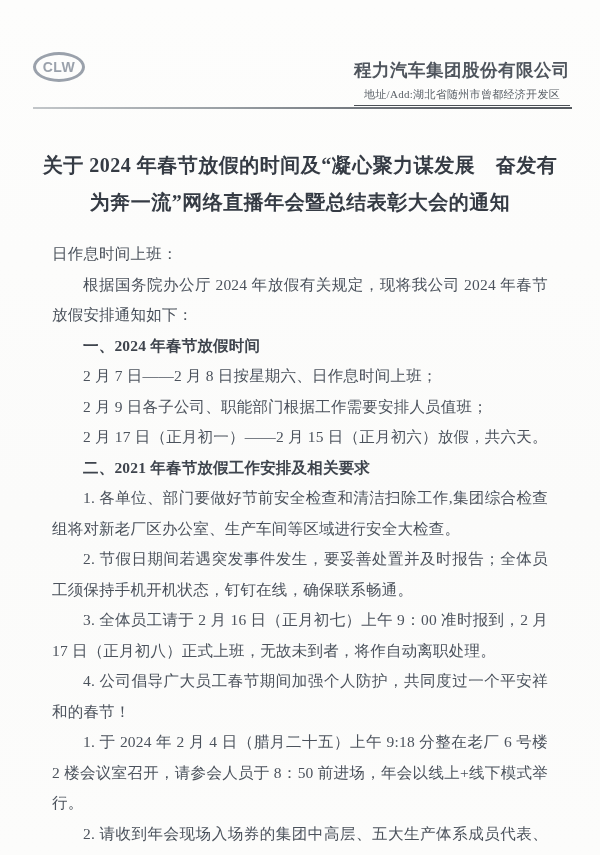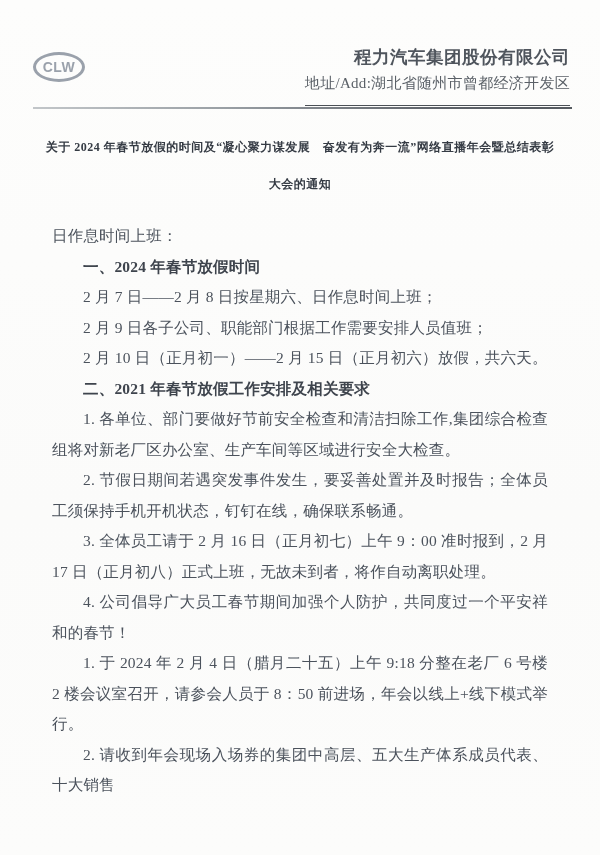--- a/index.html
+++ b/index.html
@@ -44,46 +44,46 @@
     letter-spacing: 0.5px;
   }
   .logo-text {
     margin-left: 7px;
     font-family: "Liberation Sans", "DejaVu Sans", sans-serif;
     font-weight: bold;
     font-size: 22px;
     letter-spacing: 2px;
   }
   .header-right {
-    text-align: right;
+    text-align: center;
   }
   .company-name {
     font-family: "Liberation Sans", "DejaVu Sans", sans-serif;
     font-weight: 600;
     font-size: 17.5px;
     color: #4f555d;
     letter-spacing: 0.5px;
   }
   .company-address {
     margin-top: 5px;
-    padding-bottom: 12px;
-    font-size: 15px;
+    padding-bottom: 3px;
+    font-size: 11px;
     color: #5a6067;
     letter-spacing: 0.3px;
     border-bottom: 1.5px solid #4c5157;
   }
   .header-rule {
     height: 2px;
     margin: 1px 28px 0 33px;
     background: linear-gradient(90deg, #c2c6c9 0%, #9aa0a5 35%, #5d6269 75%, #555a60 100%);
   }
   
   .doc-title {
-    margin: 20px 42px 0 42px;
-    font-size: 12px;
+    margin: 38px 42px 0 42px;
+    font-size: 20px;
     font-weight: bold;
     line-height: 37px;
     text-align: center;
     color: #353b44;
     letter-spacing: 0.5px;
   }
   
   .doc-body {
     margin-top: 18px;
     padding: 0 52px;
@@ -118,24 +118,25 @@
       <div class="company-address">地址/Add:湖北省随州市曾都经济开发区</div>
     </div>
   </header>
 
   <div class="header-rule"></div>
 
   <h1 class="doc-title">关于 2024 年春节放假的时间及“凝心聚力谋发展　奋发有为奔一流”网络直播年会暨总结表彰大会的通知</h1>
 
   <div class="doc-body">
     <p class="para">日作息时间上班：</p>
+    <p class="para indent">根据国务院办公厅 2024 年放假有关规定，现将我公司 2024 年春节放假安排通知如下：</p>
     <p class="para indent bold">一、2024 年春节放假时间</p>
     <p class="para indent">2 月 7 日——2 月 8 日按星期六、日作息时间上班；</p>
     <p class="para indent">2 月 9 日各子公司、职能部门根据工作需要安排人员值班；</p>
-    <p class="para indent">2 月 10 日（正月初一）——2 月 15 日（正月初六）放假，共六天。</p>
+    <p class="para indent">2 月 17 日（正月初一）——2 月 15 日（正月初六）放假，共六天。</p>
     <p class="para indent bold">二、2021 年春节放假工作安排及相关要求</p>
     <p class="para indent">1. 各单位、部门要做好节前安全检查和清洁扫除工作,集团综合检查组将对新老厂区办公室、生产车间等区域进行安全大检查。</p>
     <p class="para indent">2. 节假日期间若遇突发事件发生，要妥善处置并及时报告；全体员工须保持手机开机状态，钉钉在线，确保联系畅通。</p>
     <p class="para indent">3. 全体员工请于 2 月 16 日（正月初七）上午 9：00 准时报到，2 月 17 日（正月初八）正式上班，无故未到者，将作自动离职处理。</p>
     <p class="para indent">4. 公司倡导广大员工春节期间加强个人防护，共同度过一个平安祥和的春节！</p>
     <p class="para indent">1. 于 2024 年 2 月 4 日（腊月二十五）上午 9:18 分整在老厂 6 号楼 2 楼会议室召开，请参会人员于 8：50 前进场，年会以线上+线下模式举行。</p>
     <p class="para indent">2. 请收到年会现场入场券的集团中高层、五大生产体系成员代表、十大销售</p>
   </div>
 
 </div>

